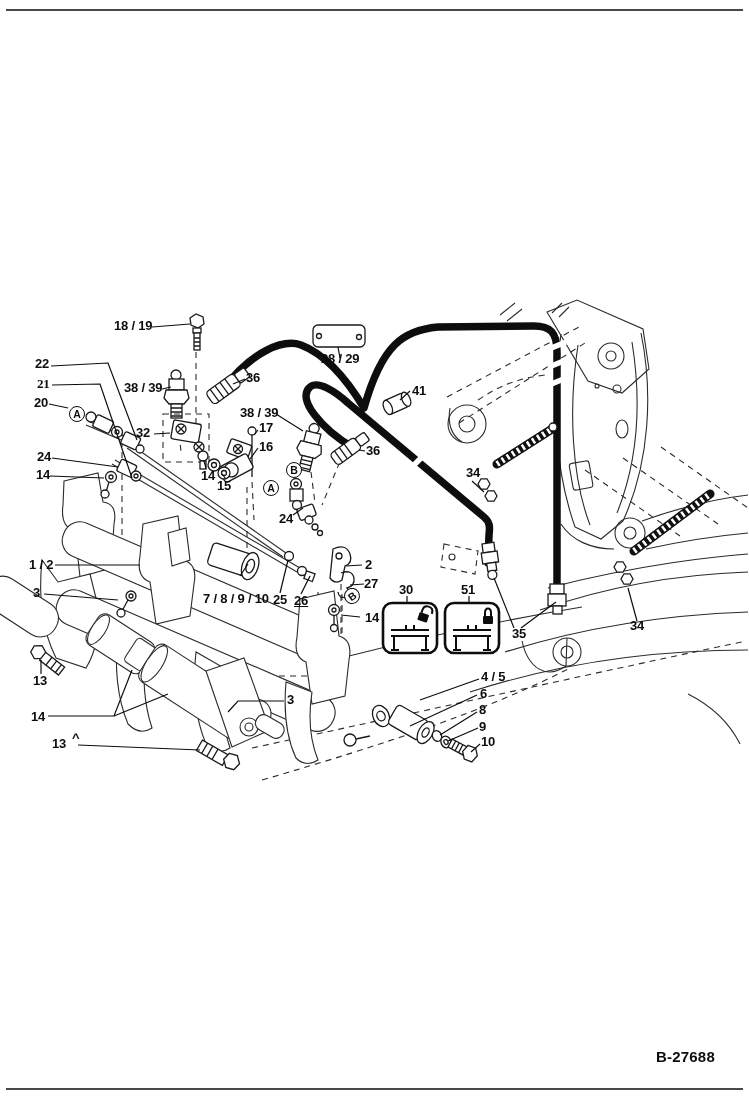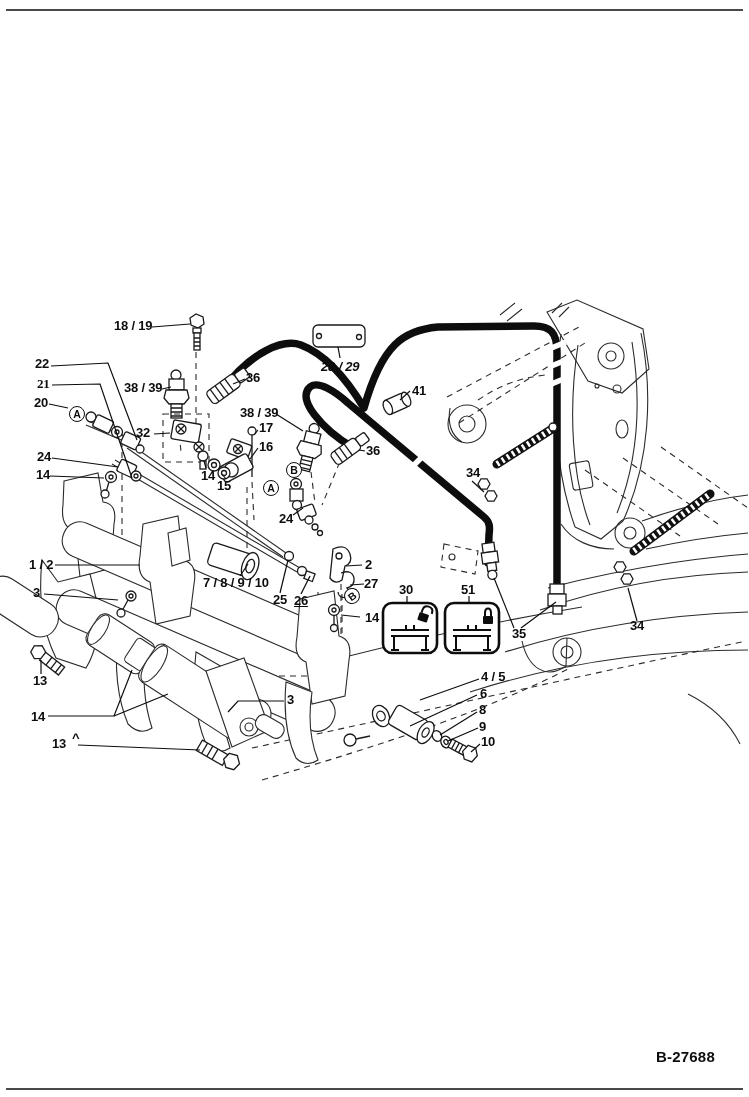--- a/index.html
+++ b/index.html
@@ -427,27 +427,27 @@
       <span class="callout" style="left: 136px; top: 426px;">32</span>
       <span class="callout" style="left: 37px; top: 450px;">24</span>
       <span class="callout" style="left: 36px; top: 468px;">14</span>
       <span class="callout" style="left: 246px; top: 371px;">36</span>
       <span class="callout" style="left: 240px; top: 406px;">38 / 39</span>
       <span class="callout" style="left: 259px; top: 421px;">17</span>
       <span class="callout" style="left: 259px; top: 440px;">16</span>
       <span class="callout" style="left: 201px; top: 469px;">14</span>
       <span class="callout" style="left: 217px; top: 479px;">15</span>
       <span class="callout" style="left: 279px; top: 512px;">24</span>
-      <span class="callout" style="left: 321px; top: 360px; font-style: italic;">28 / 29</span>
+      <span class="callout" style="left: 321px; top: 352px;">28 / 29</span>
       <span class="callout" style="left: 412px; top: 384px;">41</span>
       <span class="callout" style="left: 366px; top: 444px;">36</span>
       <span class="callout" style="left: 466px; top: 466px;">34</span>
       <span class="callout" style="left: 29px; top: 558px;">1 / 2</span>
       <span class="callout" style="left: 33px; top: 586px;">3</span>
-      <span class="callout" style="left: 203px; top: 576px;">7 / 8 / 9 / 10</span>
+      <span class="callout" style="left: 203px; top: 592px;">7 / 8 / 9 / 10</span>
       <span class="callout" style="left: 273px; top: 593px;">25</span>
       <span class="callout" style="left: 294px; top: 594px; text-decoration: underline;">26</span>
       <span class="callout" style="left: 365px; top: 558px;">2</span>
       <span class="callout" style="left: 364px; top: 577px;">27</span>
       <span class="callout" style="left: 365px; top: 611px;">14</span>
       <span class="callout" style="left: 399px; top: 583px;">30</span>
       <span class="callout" style="left: 461px; top: 583px;">51</span>
       <span class="callout" style="left: 512px; top: 627px;">35</span>
       <span class="callout" style="left: 630px; top: 619px;">34</span>
       <span class="callout" style="left: 33px; top: 674px;">13</span>

